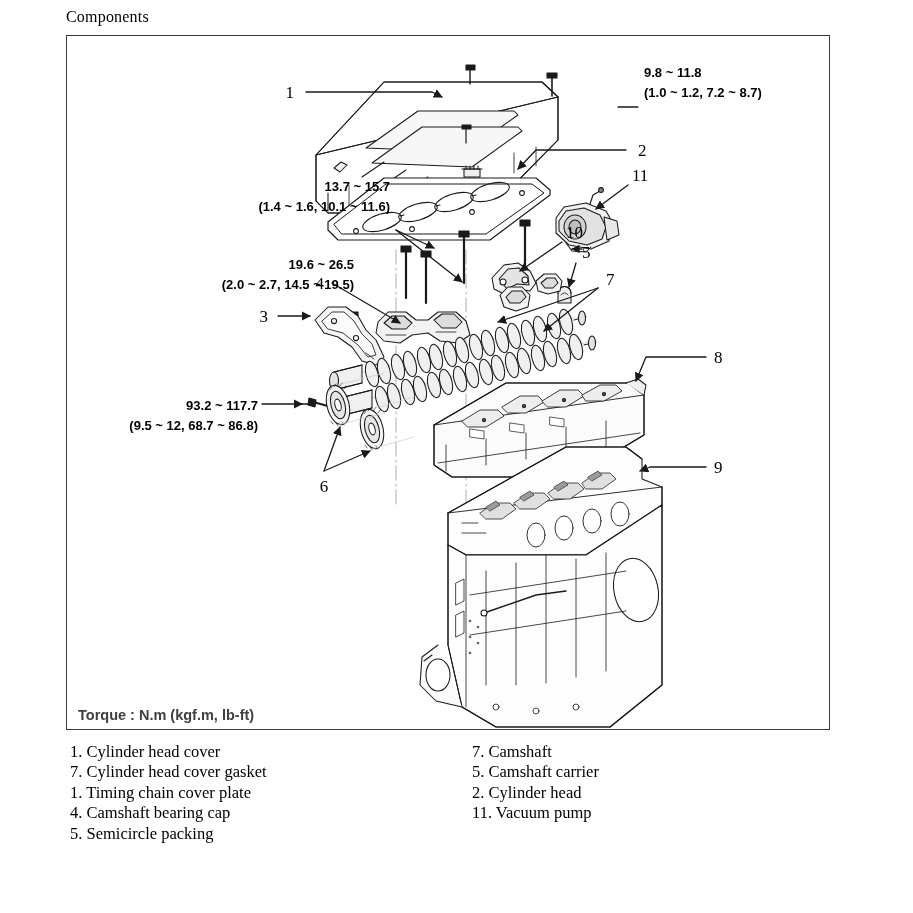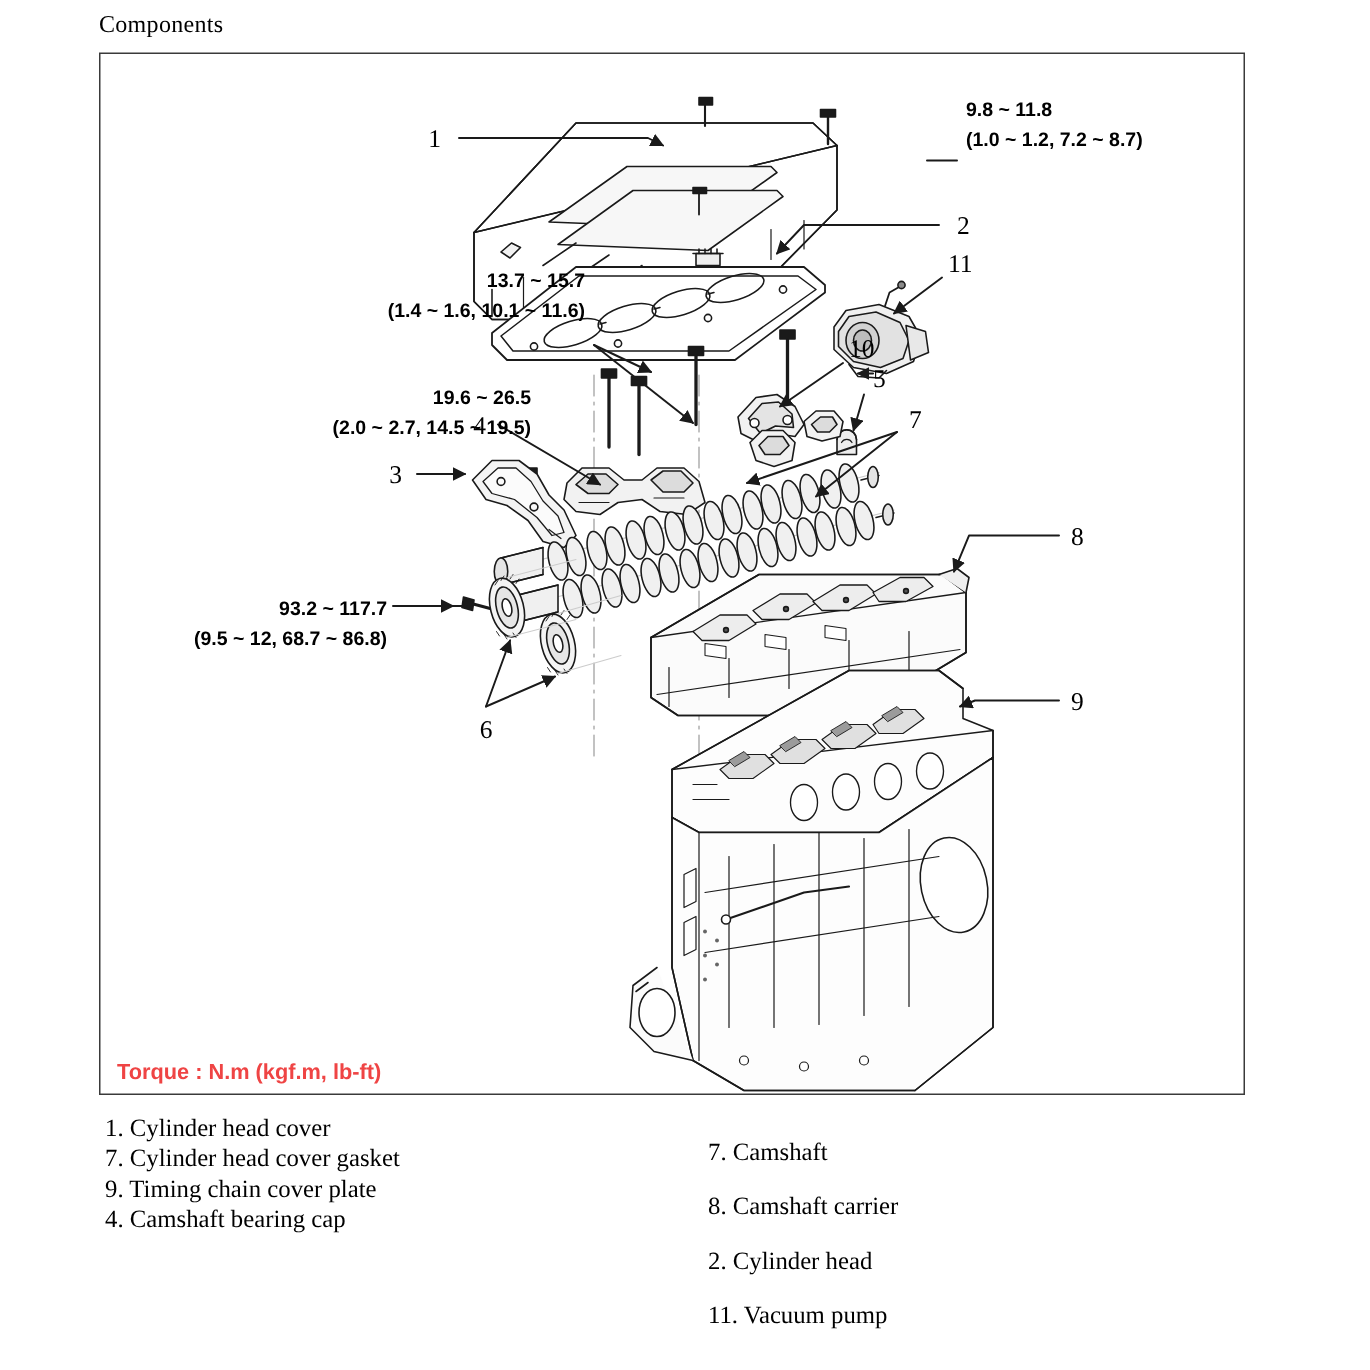--- a/index.html
+++ b/index.html
@@ -24,40 +24,40 @@
   }
 
   .torque-bar{
     position:absolute;left:66px;top:700px;
     width:764px;height:30px;
     display:flex;align-items:center;
   }
   .torque-text{
     font-family:"Liberation Sans", sans-serif;
     font-weight:bold;font-size:14.5px;
-    margin-left:12px;color:#ef4444;
+    margin-left:12px;color:#404040;
   }
 
   svg.diagram{position:absolute;left:66px;top:35px;display:block;}
 
   .legend{
     position:absolute;left:66px;top:742px;
     width:764px;
     display:flex;
   }
   .legend-col{display:flex;flex-direction:column;}
   .legend-col.left{width:400px;}
   .legend-col.right{width:360px;}
   .legend-item{
     font-family:"Liberation Serif", serif;
     font-size:16.5px;line-height:20.4px;
     white-space:nowrap;color:#000;
   }
   .legend-col.left .legend-item{padding-left:4px;}
-  .legend-col.right .legend-item{padding-left:6px;margin-top:16px;}
+  .legend-col.right .legend-item{padding-left:6px;}
 
   .ann{
     font-family:"Liberation Sans", sans-serif;
     font-weight:bold;font-size:13px;fill:#000;
   }
   .num{
     font-family:"Liberation Serif", serif;
     font-size:17px;fill:#000;
   }
 </style>
@@ -502,24 +502,25 @@
   </svg>
 
   <div class="torque-bar">
     <span class="torque-text">Torque : N.m (kgf.m, lb-ft)</span>
   </div>
 
   <div class="legend">
     <div class="legend-col left">
       <div class="legend-item">1. Cylinder head cover</div>
       <div class="legend-item">7. Cylinder head cover gasket</div>
-      <div class="legend-item">9. Timing chain cover plate</div>
+      <div class="legend-item">1. Timing chain cover plate</div>
       <div class="legend-item">4. Camshaft bearing cap</div>
+      <div class="legend-item">5. Semicircle packing</div>
     </div>
     <div class="legend-col right">
       <div class="legend-item">7. Camshaft</div>
-      <div class="legend-item">8. Camshaft carrier</div>
+      <div class="legend-item">5. Camshaft carrier</div>
       <div class="legend-item">2. Cylinder head</div>
       <div class="legend-item">11. Vacuum pump</div>
     </div>
   </div>
 
 </div>
 
 </body></html>

